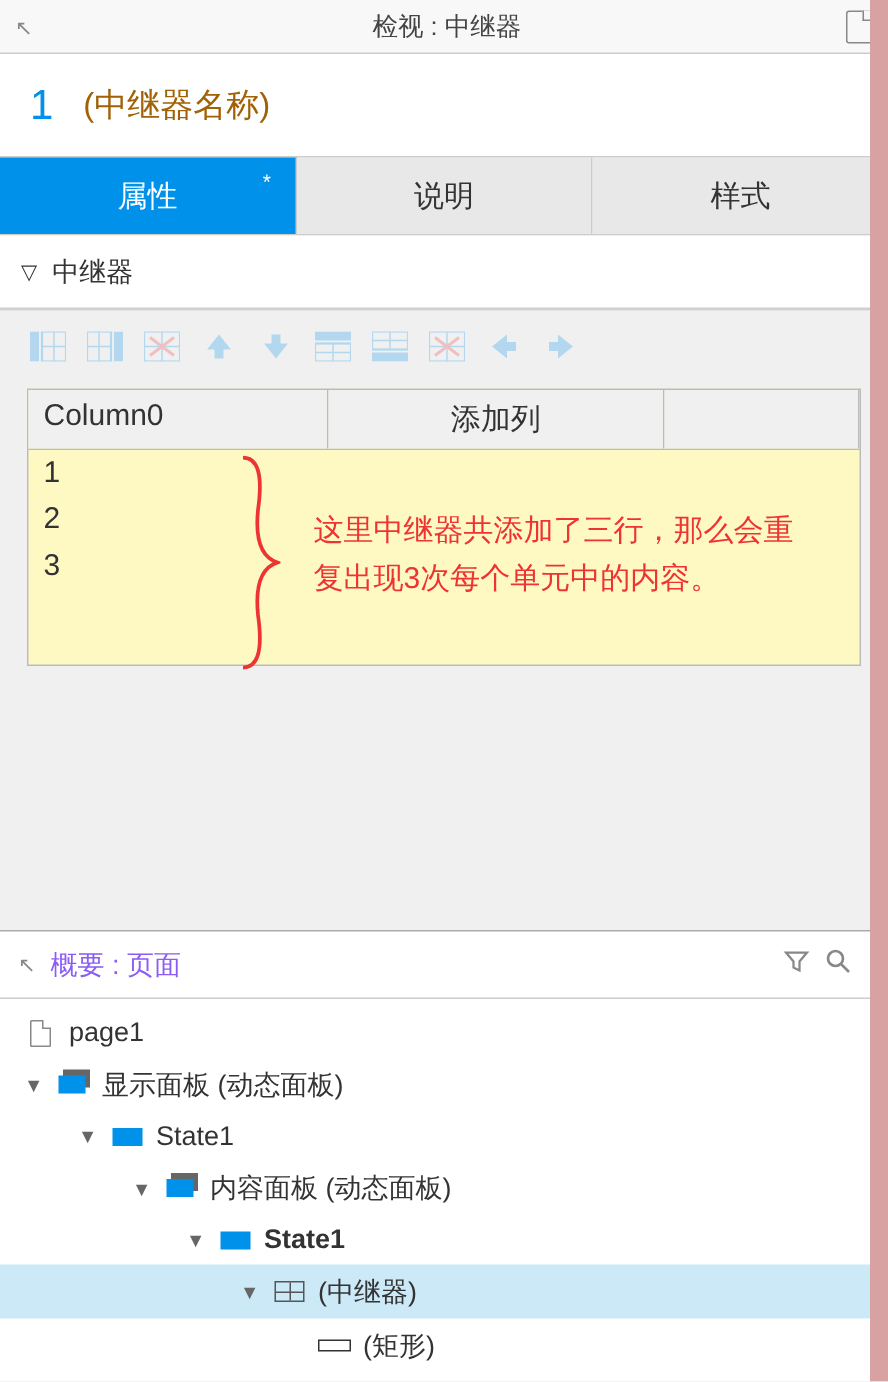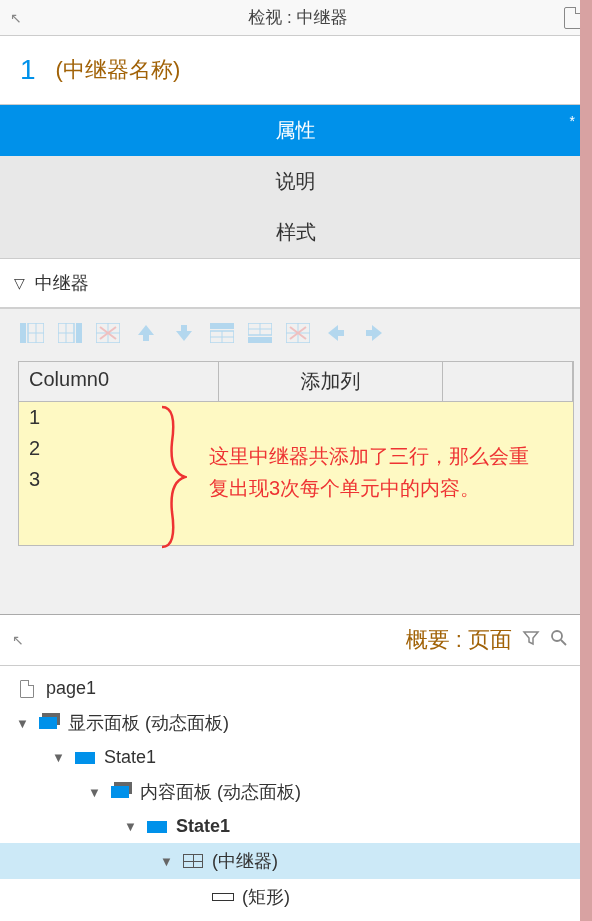--- a/index.html
+++ b/index.html
@@ -62,21 +62,20 @@
       font-size: 28px;
     }
     .widget-name {
       color: #a16207;
       font-size: 22px;
     }
     .tabs {
       display: flex;
       border-top: 1px solid #ccc;
       border-bottom: 1px solid #ccc;
-      flex-direction: column;
     }
     .tab {
       flex: 1;
       text-align: center;
       padding: 12px 0;
       font-size: 20px;
       background: #e8e8e8;
       border-right: 1px solid #ccc;
       cursor: pointer;
       position: relative;
@@ -183,23 +182,23 @@
       border-top: 1px solid #aaa;
     }
     .outline-header {
       display: flex;
       align-items: center;
       padding: 10px 12px;
       border-bottom: 1px solid #ccc;
     }
     .outline-title {
       flex: 1;
-      text-align: right;
-      font-size: 22px;
-      color: #a16207;
+      text-align: left;
+      font-size: 18px;
+      color: #8b5cf6;
     }
     .outline-icon {
       color: #888;
       font-size: 18px;
       margin-left: 10px;
     }
     .tree {
       padding: 6px 0;
     }
     .tree-row {

